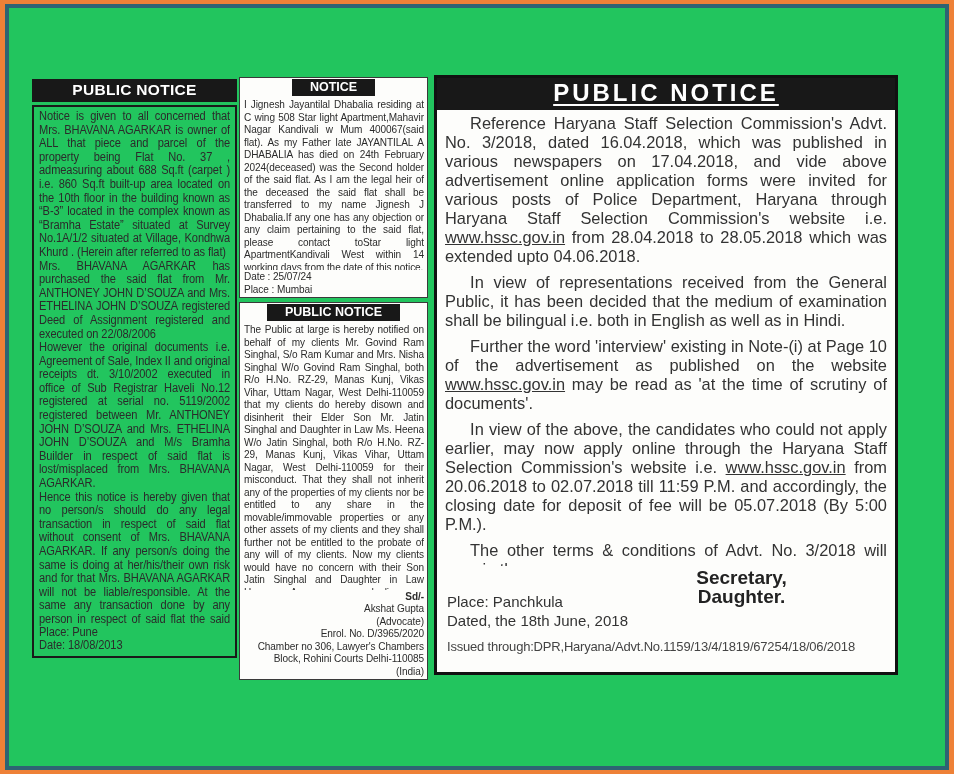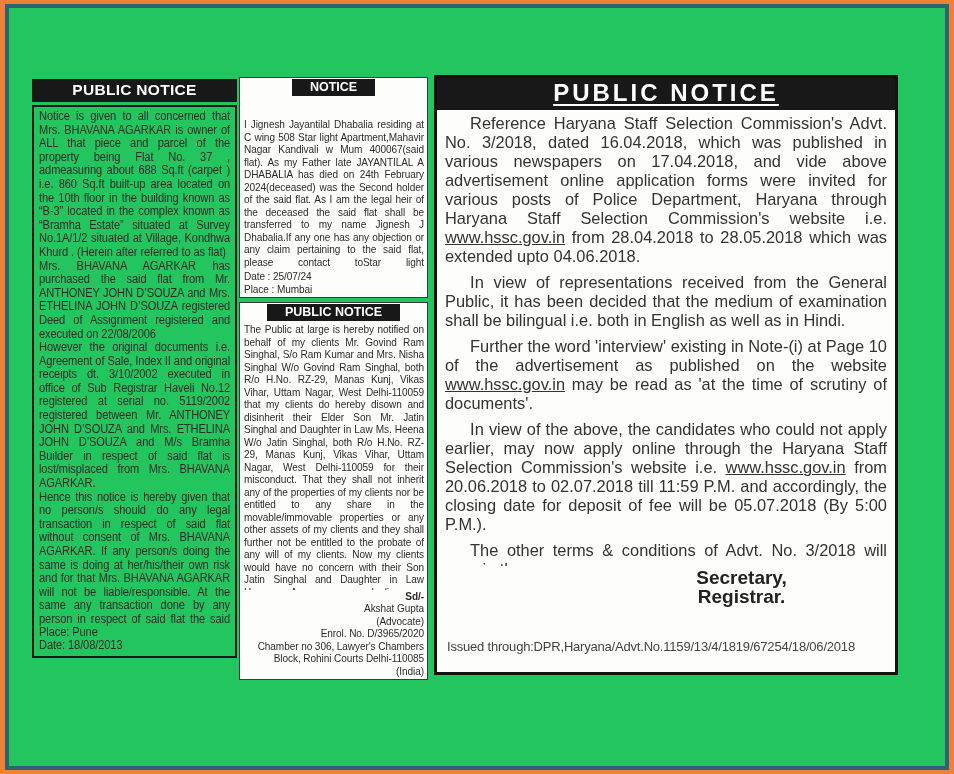--- a/index.html
+++ b/index.html
@@ -22,21 +22,21 @@
     box-sizing:border-box;overflow:hidden;}
   .sqz-l{width:207px;transform:scaleX(0.923);transform-origin:0 0;height:100%;
     display:flex;flex-direction:column;font-size:12px;line-height:13.6px;letter-spacing:-.1px;}
   .sqz-l .flow{flex:1;overflow:hidden;}
   .sqz-l p{margin:0;text-align:justify;}
   .sqz-l .tail{flex:none;text-align:left;}
 
   
   .n-mid{left:230px;top:69px;width:189px;}
   .midbox{border:1px solid #3a3a3a;box-sizing:border-box;display:flex;flex-direction:column;background:#fdfdfb;}
-  .mn1{height:221px;margin-bottom:4px;gap:20px;}
+  .mn1{height:221px;margin-bottom:4px;}
   .mn2{height:378px;}
   .midbox .hdr{background:#181818;color:#fff;font-weight:bold;font-size:12.5px;
     text-align:center;margin:1px auto 1px;padding:1px 18px 2px;flex:none;white-space:nowrap;}
   .midbox .cbody{flex:1;overflow:hidden;padding:1px 4px 2px;}
   .sqz-m{width:211px;transform:scaleX(0.853);transform-origin:0 0;height:100%;
     display:flex;flex-direction:column;font-size:11.8px;line-height:12.5px;letter-spacing:-.1px;}
   .sqz-m .flow{flex:1;overflow:hidden;text-align:justify;}
   .sqz-m .tail{flex:none;text-align:left;}
   .sqz-m .sig{flex:none;text-align:right;}
   .sqz-m .sig .sd{font-weight:bold;}
@@ -118,21 +118,25 @@
         <div class="sqz-r">
           <p><span>Reference Haryana Staff Selection Commission's Advt. No. 3/2018, dated 16.04.2018, which was published in various newspapers on 17.04.2018, and vide above advertisement online application forms were invited for various posts of Police Department, Haryana through Haryana Staff Selection Commission's website i.e. </span><span class="u">www.hssc.gov.in</span><span> from 28.04.2018 to 28.05.2018 which was extended upto 04.06.2018.</span></p>
           <p>In view of representations received from the General Public, it has been decided that the medium of examination shall be bilingual i.e. both in English as well as in Hindi.</p>
           <p><span>Further the word 'interview' existing in Note-(i) at Page 10 of the advertisement as published on the website </span><span class="u">www.hssc.gov.in</span><span> may be read as 'at the time of scrutiny of documents'.</span></p>
           <p><span>In view of the above, the candidates who could not apply earlier, may now apply online through the Haryana Staff Selection Commission's website i.e. </span><span class="u">www.hssc.gov.in</span><span> from 20.06.2018 to 02.07.2018 till 11:59 P.M. and accordingly, the closing date for deposit of fee will be 05.07.2018 (By 5:00 P.M.).</span></p>
           <p>The other terms &amp; conditions of Advt. No. 3/2018 will remain the same.</p>
         </div>
         <div class="footer">
           <div class="sigblk">
             <div>Secretary,</div>
-            <div>Registrar.</div>
+            <div>Daughter.</div>
+          </div>
+          <div class="pd">
+            <div>Place: Panchkula</div>
+            <div>Dated, the 18th June, 2018</div>
           </div>
           <div class="issued">Issued through:DPR,Haryana/Advt.No.1159/13/4/1819/67254/18/06/2018</div>
         </div>
       </div>
     </div>
 
   </div>
 </div>
 
 </body></html>

